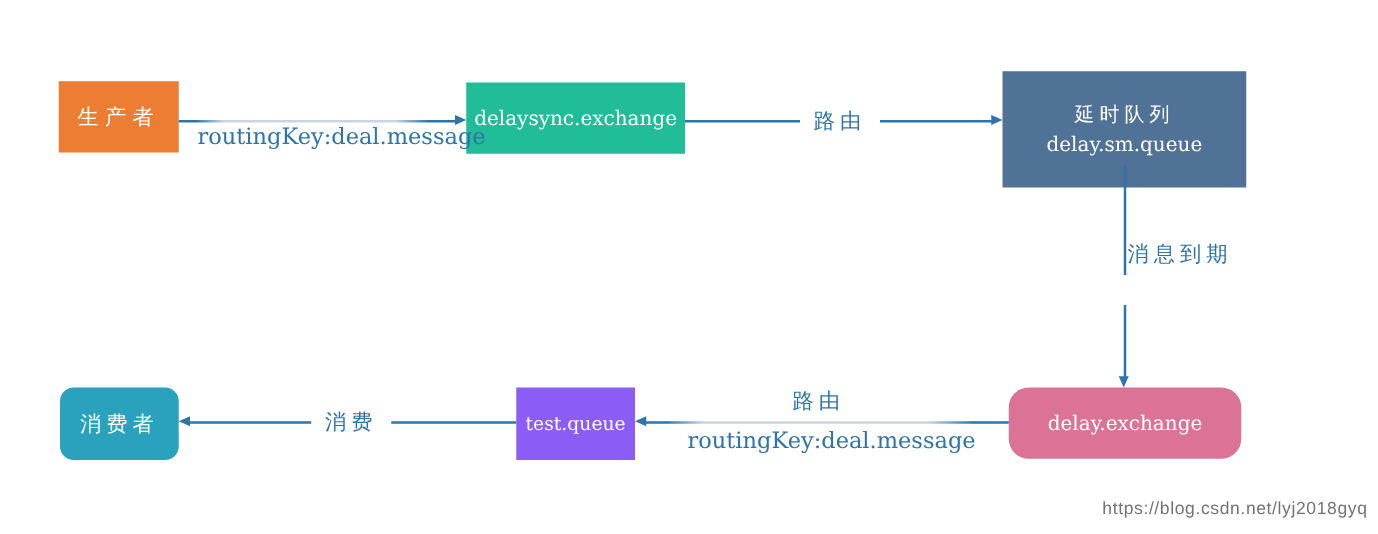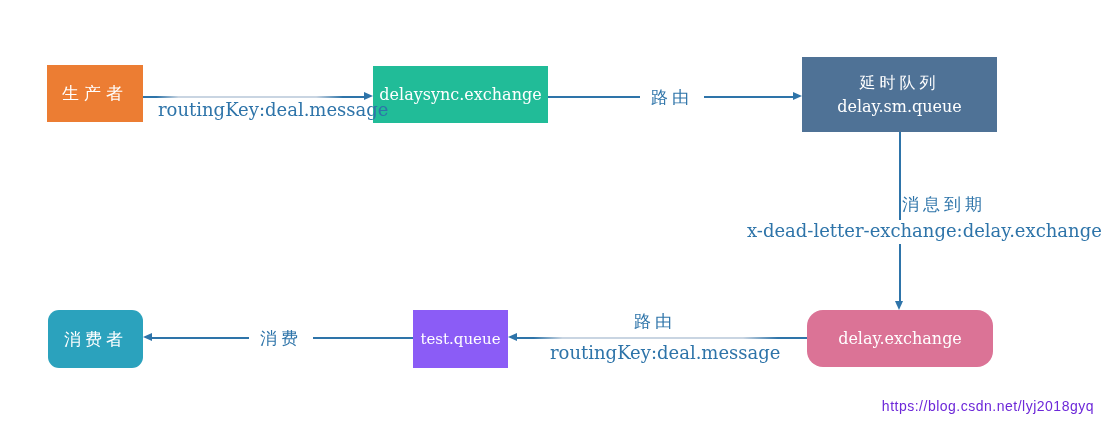--- a/index.html
+++ b/index.html
@@ -8,21 +8,21 @@
     background:#ffffff; overflow:hidden;
     font-family:"DejaVu Serif","Liberation Serif",serif;
   }
   .node {
     position:absolute; display:flex; flex-direction:column;
     align-items:center; justify-content:center;
     color:#ffffff; text-align:center;
   }
   .node-producer  { left:47px;  top:65px;  width:96px;  height:57px; font-size:17px; letter-spacing:5px; }
   .node-delaysync { left:373px; top:66px;  width:175px; height:57px; font-size:16px; }
-  .node-delayq    { left:802px; top:57px;  width:195px; height:75px; font-size:16px; line-height:24px; }
+  .node-delayq    { left:802px; top:57px;  width:195px; height:93px; font-size:16px; line-height:24px; }
   .node-delayq .zh-line { letter-spacing:4px; font-size:16px; }
   .node-delayx    { left:807px; top:310px; width:186px; height:57px; font-size:16px; }
   .node-testq     { left:413px; top:310px; width:95px;  height:58px; font-size:15px; }
   .node-consumer  { left:48px;  top:310px; width:95px;  height:58px; font-size:17px; letter-spacing:4px;border-radius:11px; }
 
   .hline { position:absolute; height:1.6px; background:#2E74A9; }
   .hline-faded {
     background:linear-gradient(90deg,
       #2E74A9 0%, #2E74A9 6%, #C9D5E2 16%, #C9D5E2 78%, #2E74A9 90%, #2E74A9 100%);
   }
@@ -41,21 +41,21 @@
   .elabel {
     position:absolute; color:#2E74A9; text-align:center;
     font-size:17px; line-height:22px; white-space:nowrap;
   }
   .elabel.zh { letter-spacing:4px; }
   .elabel.on-line { background:#ffffff; padding:0 3px; }
   .elabel.en { font-size:18px; letter-spacing:0; }
 
   .watermark {
     position:absolute; right:8px; top:398px;
-    color:#6d28d9; font-size:14px; letter-spacing:0.5px;
+    color:#737373; font-size:14px; letter-spacing:0.5px;
     font-family:"Liberation Sans","DejaVu Sans",sans-serif;
   }
 </style>
 </head>
 <body>
 
 <div class="canvas">
 
   <div class="node node-producer" style="background-color: rgb(236, 125, 51);">生产者</div>
 
@@ -77,21 +77,20 @@
   <div class="elabel en" style="left:158px; top:99px; width:214px;">routingKey:deal.message</div>
 
   <div class="hline" style="left:548px; top:96px; width:246px;"></div>
   <div class="arrow-right" style="left:793px; top:92px;"></div>
   <div class="elabel zh on-line" style="left:640px; top:86px; width:58px;">路由</div>
 
   <div class="vline" style="left:899px; top:132px; height:88px;"></div>
   <div class="vline" style="left:899px; top:244px; height:58px;"></div>
   <div class="arrow-down" style="left:895px; top:301px;"></div>
   <div class="elabel zh" style="left:834px; top:193px; width:220px;">消息到期</div>
-  <div class="elabel en" style="left:747px; top:220px; width:340px;">x-dead-letter-exchange:delay.exchange</div>
 
   <div class="hline hline-faded" style="left:516px; top:337px; width:291px;"></div>
   <div class="arrow-left" style="left:508px; top:333px;"></div>
   <div class="elabel zh" style="left:625px; top:310px; width:60px;">路由</div>
   <div class="elabel en" style="left:550px; top:342px; width:210px;">routingKey:deal.message</div>
 
   <div class="hline" style="left:151px; top:337px; width:262px;"></div>
   <div class="arrow-left" style="left:143px; top:333px;"></div>
   <div class="elabel zh on-line" style="left:249px; top:327px; width:58px;">消费</div>
 

